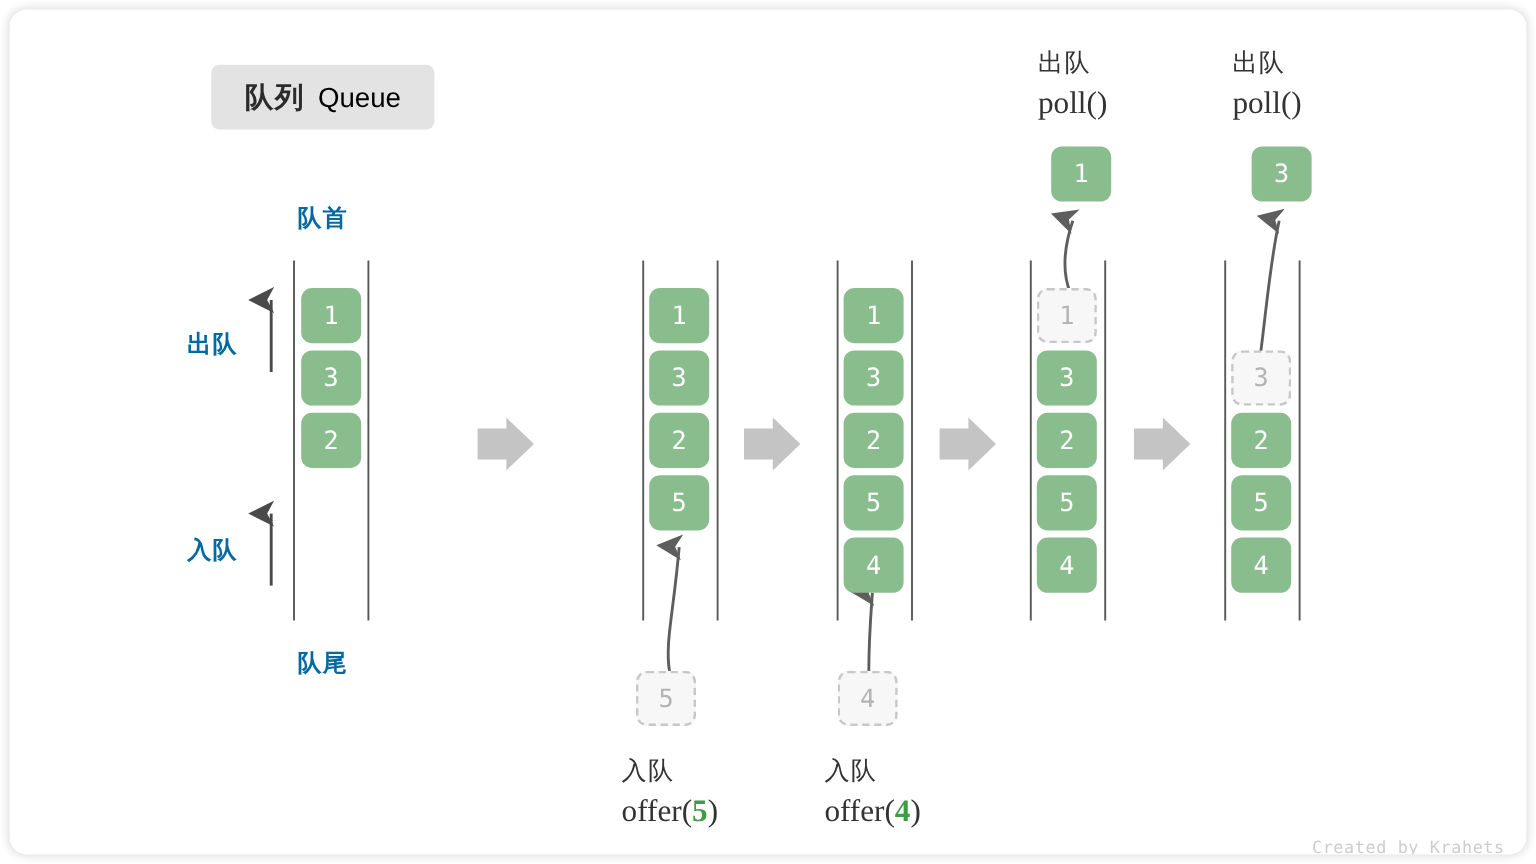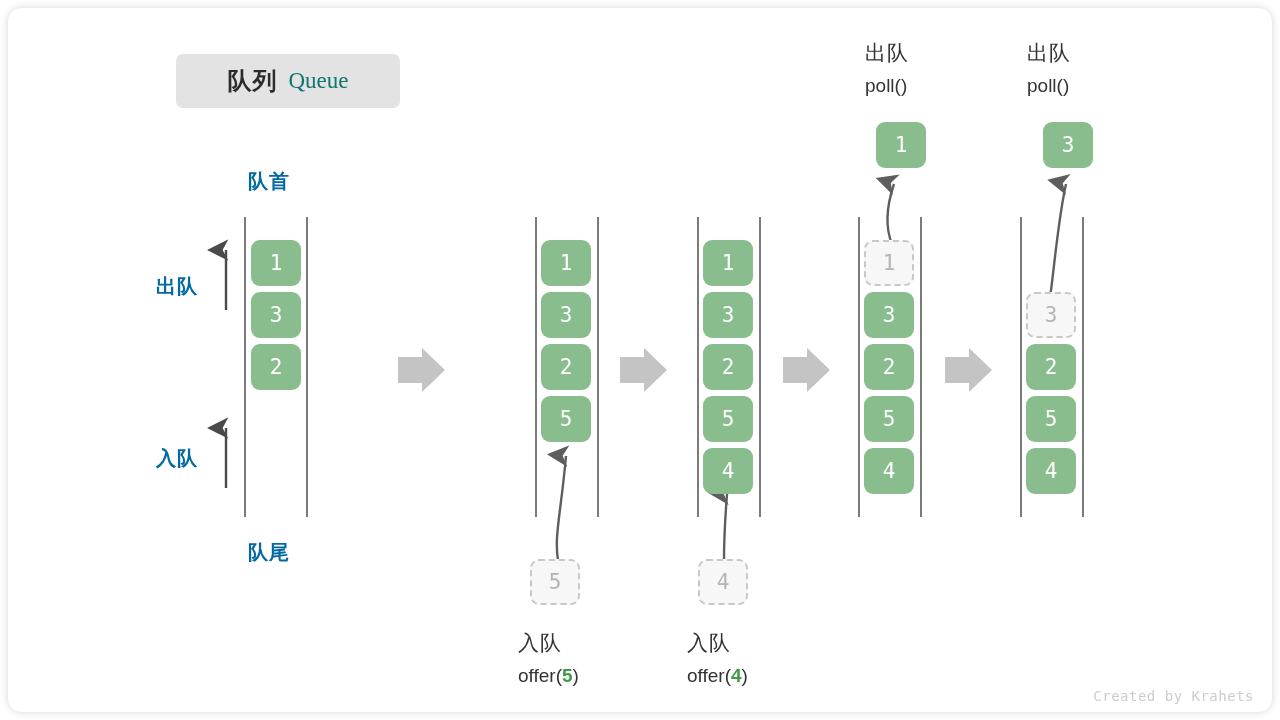--- a/index.html
+++ b/index.html
@@ -36,40 +36,40 @@
     width: 1280px;
     height: 720px;
     pointer-events: none;
   }
 
   
   #title-badge {
     position: absolute;
     left: 168px;
     top: 46px;
-    width: 224px;
+    width: 186px;
     height: 54px;
     background: #e3e3e3;
     border-radius: 7px;
     display: flex;
     align-items: center;
     justify-content: center;
     gap: 11px;
   }
   #title-badge .cn {
     font-family: "Liberation Sans", "DejaVu Sans", sans-serif;
     font-weight: 700;
     font-size: 24px;
     color: #2b2b2b;
     letter-spacing: 1px;
   }
   #title-badge .en {
-    font-family: Liberation Serif, serif;
+    font-family: Liberation Sans, sans-serif;
     font-size: 23px;
-    color: #0f766e;
+    color: #000000;
   }
 
   
   .cn-label {
     position: absolute;
     font-family: "Liberation Sans", "DejaVu Sans", sans-serif;
     font-weight: 700;
     font-size: 20px;
     color: #0369a1;
     white-space: nowrap;
@@ -83,22 +83,22 @@
   .op-label .cn {
     display: block;
     font-family: "Liberation Sans", "DejaVu Sans", sans-serif;
     font-size: 21px;
     color: #333333;
     line-height: 34px;
     letter-spacing: 1px;
   }
   .op-label .code {
     display: block;
-    font-family: Liberation Sans, sans-serif;
-    font-size: 19px;
+    font-family: Liberation Serif, serif;
+    font-size: 26px;
     color: #333333;
     line-height: 32px;
   }
   .op-label .code .arg {
     color: #3f9c46;
     font-weight: 700;
   }
 
   
   .qbox {
@@ -123,21 +123,21 @@
   .qbox.pending {
     background: #f7f7f7;
     border: 2px dashed #c8c8c8;
     color: #b4b4b4;
   }
 
   
   #watermark {
     position: absolute;
     right: 34px;
-    bottom: 24px;
+    bottom: 13px;
     font-family: "DejaVu Sans Mono", "Liberation Mono", monospace;
     font-size: 14px;
     color: #cdcdcd;
     letter-spacing: 0.5px;
   }
 </style>
 </head>
 <body>
 
 <div id="card">

